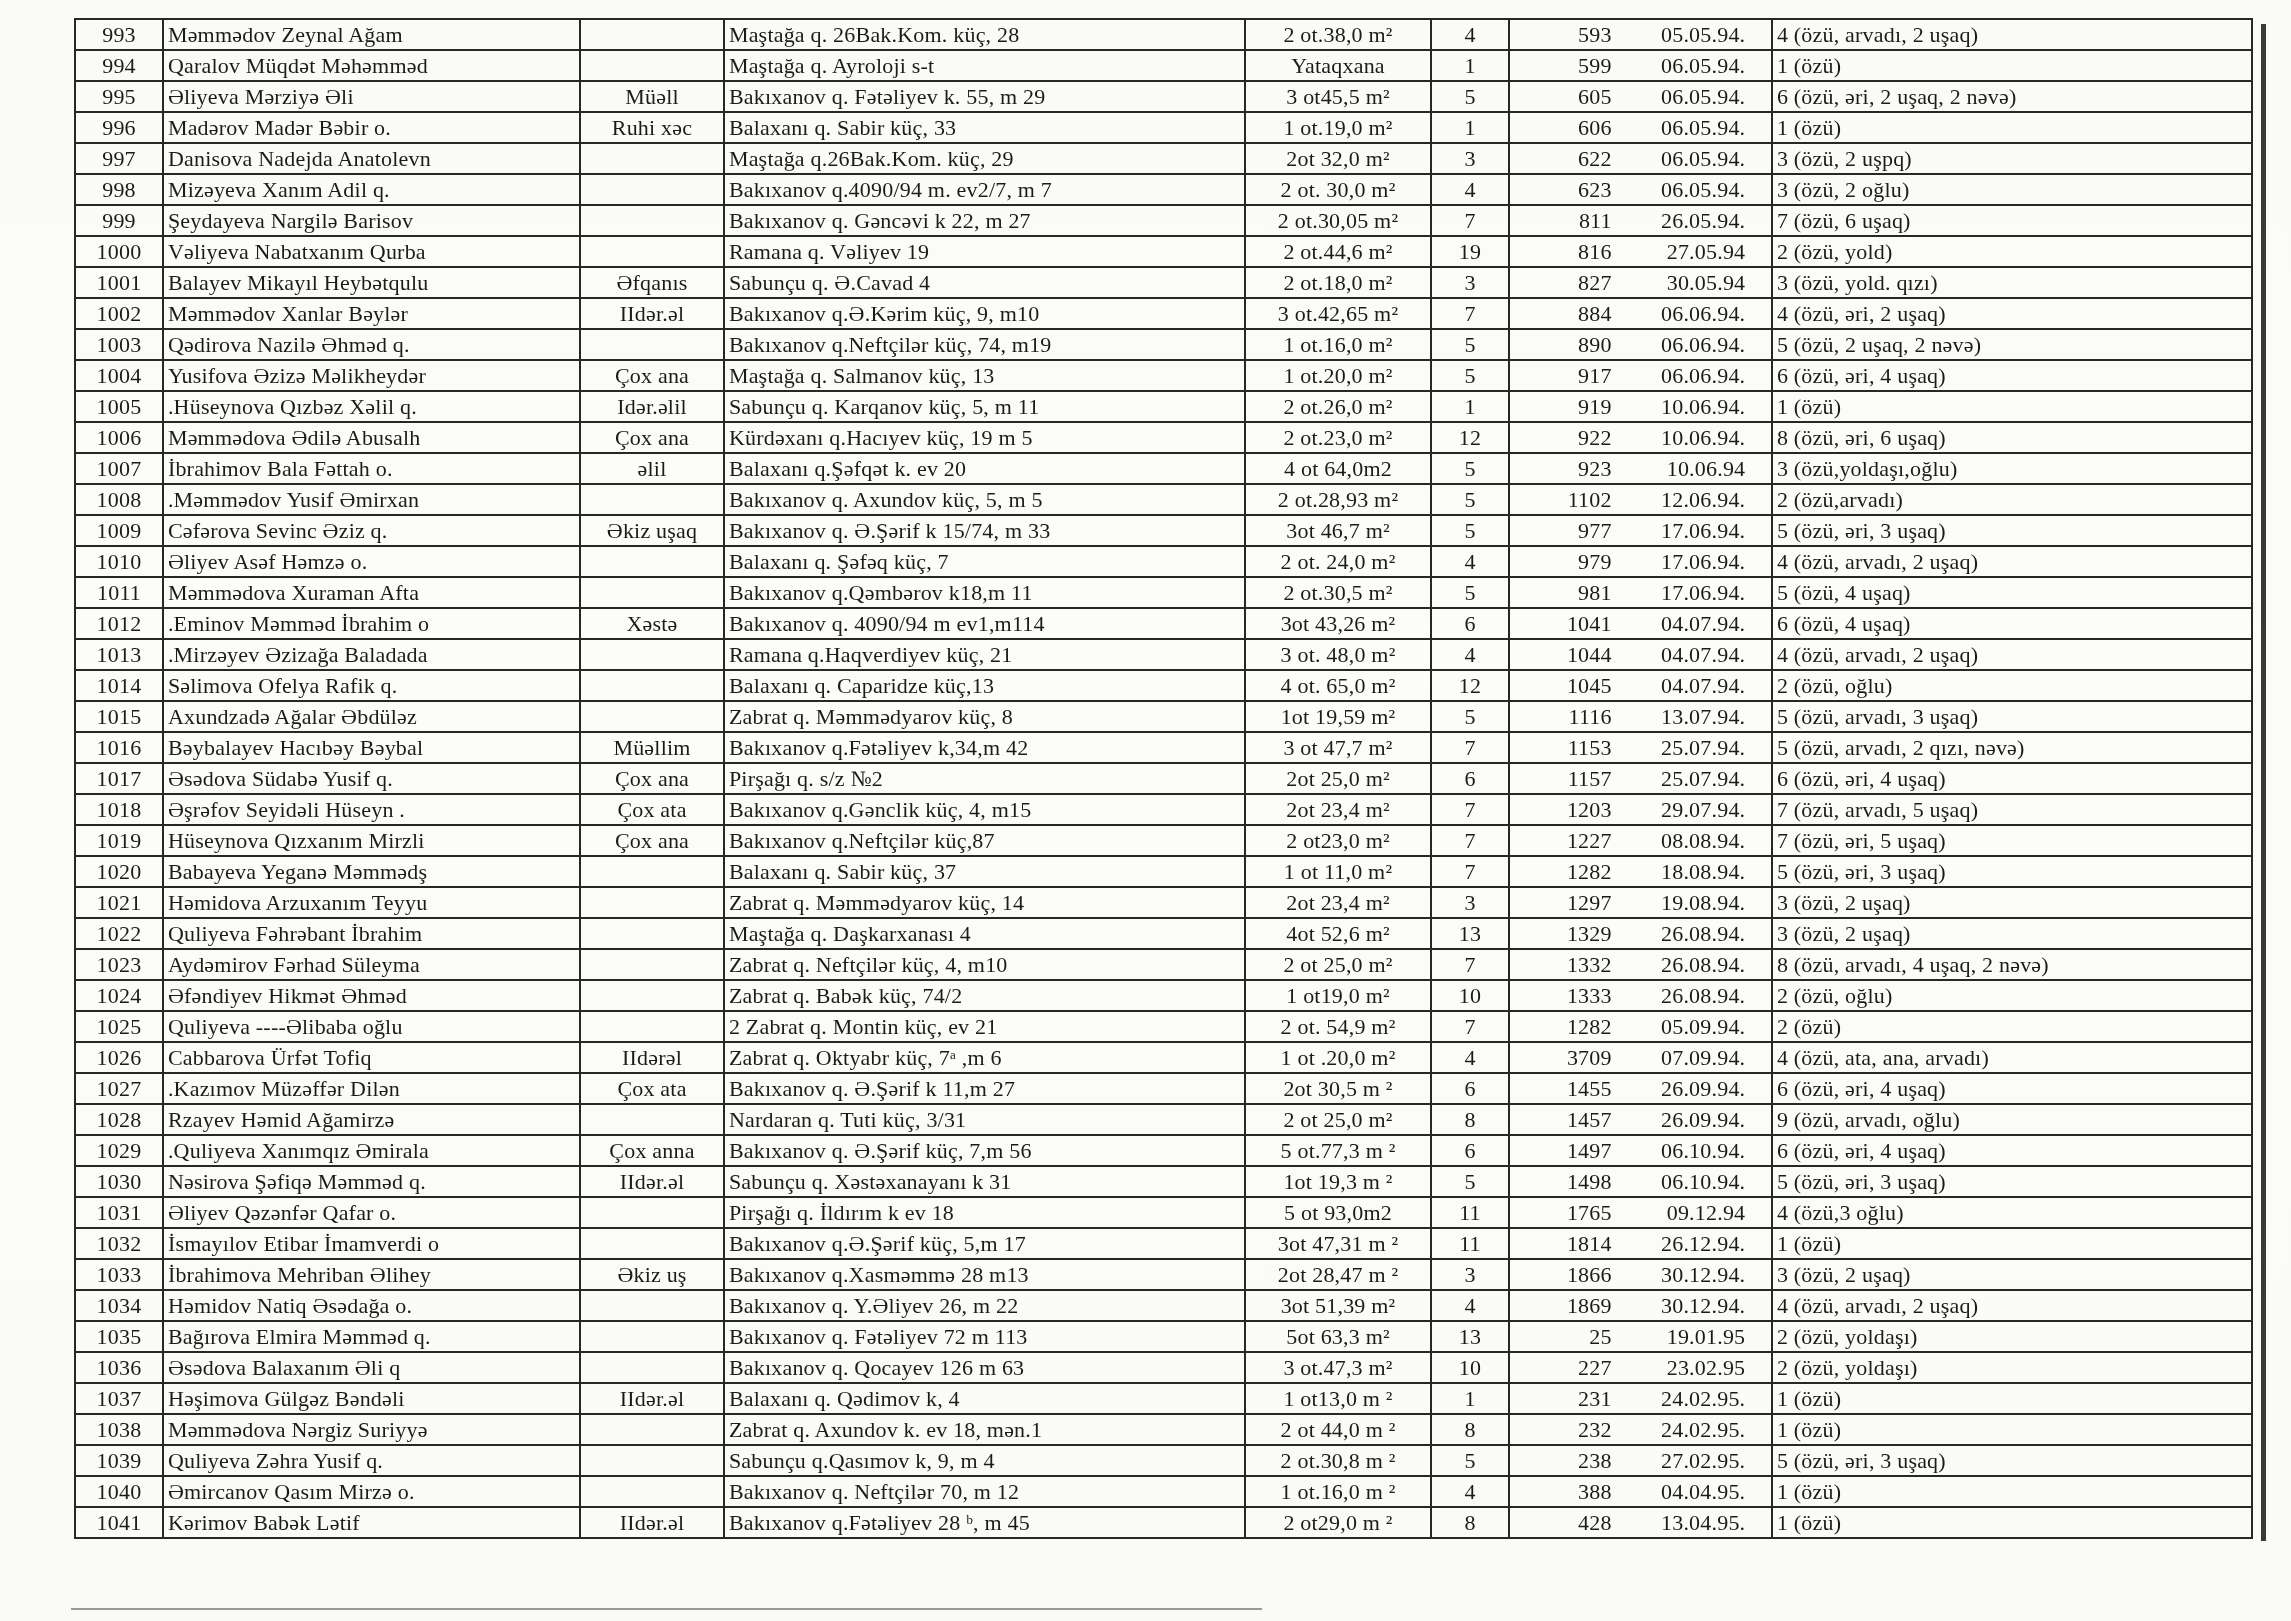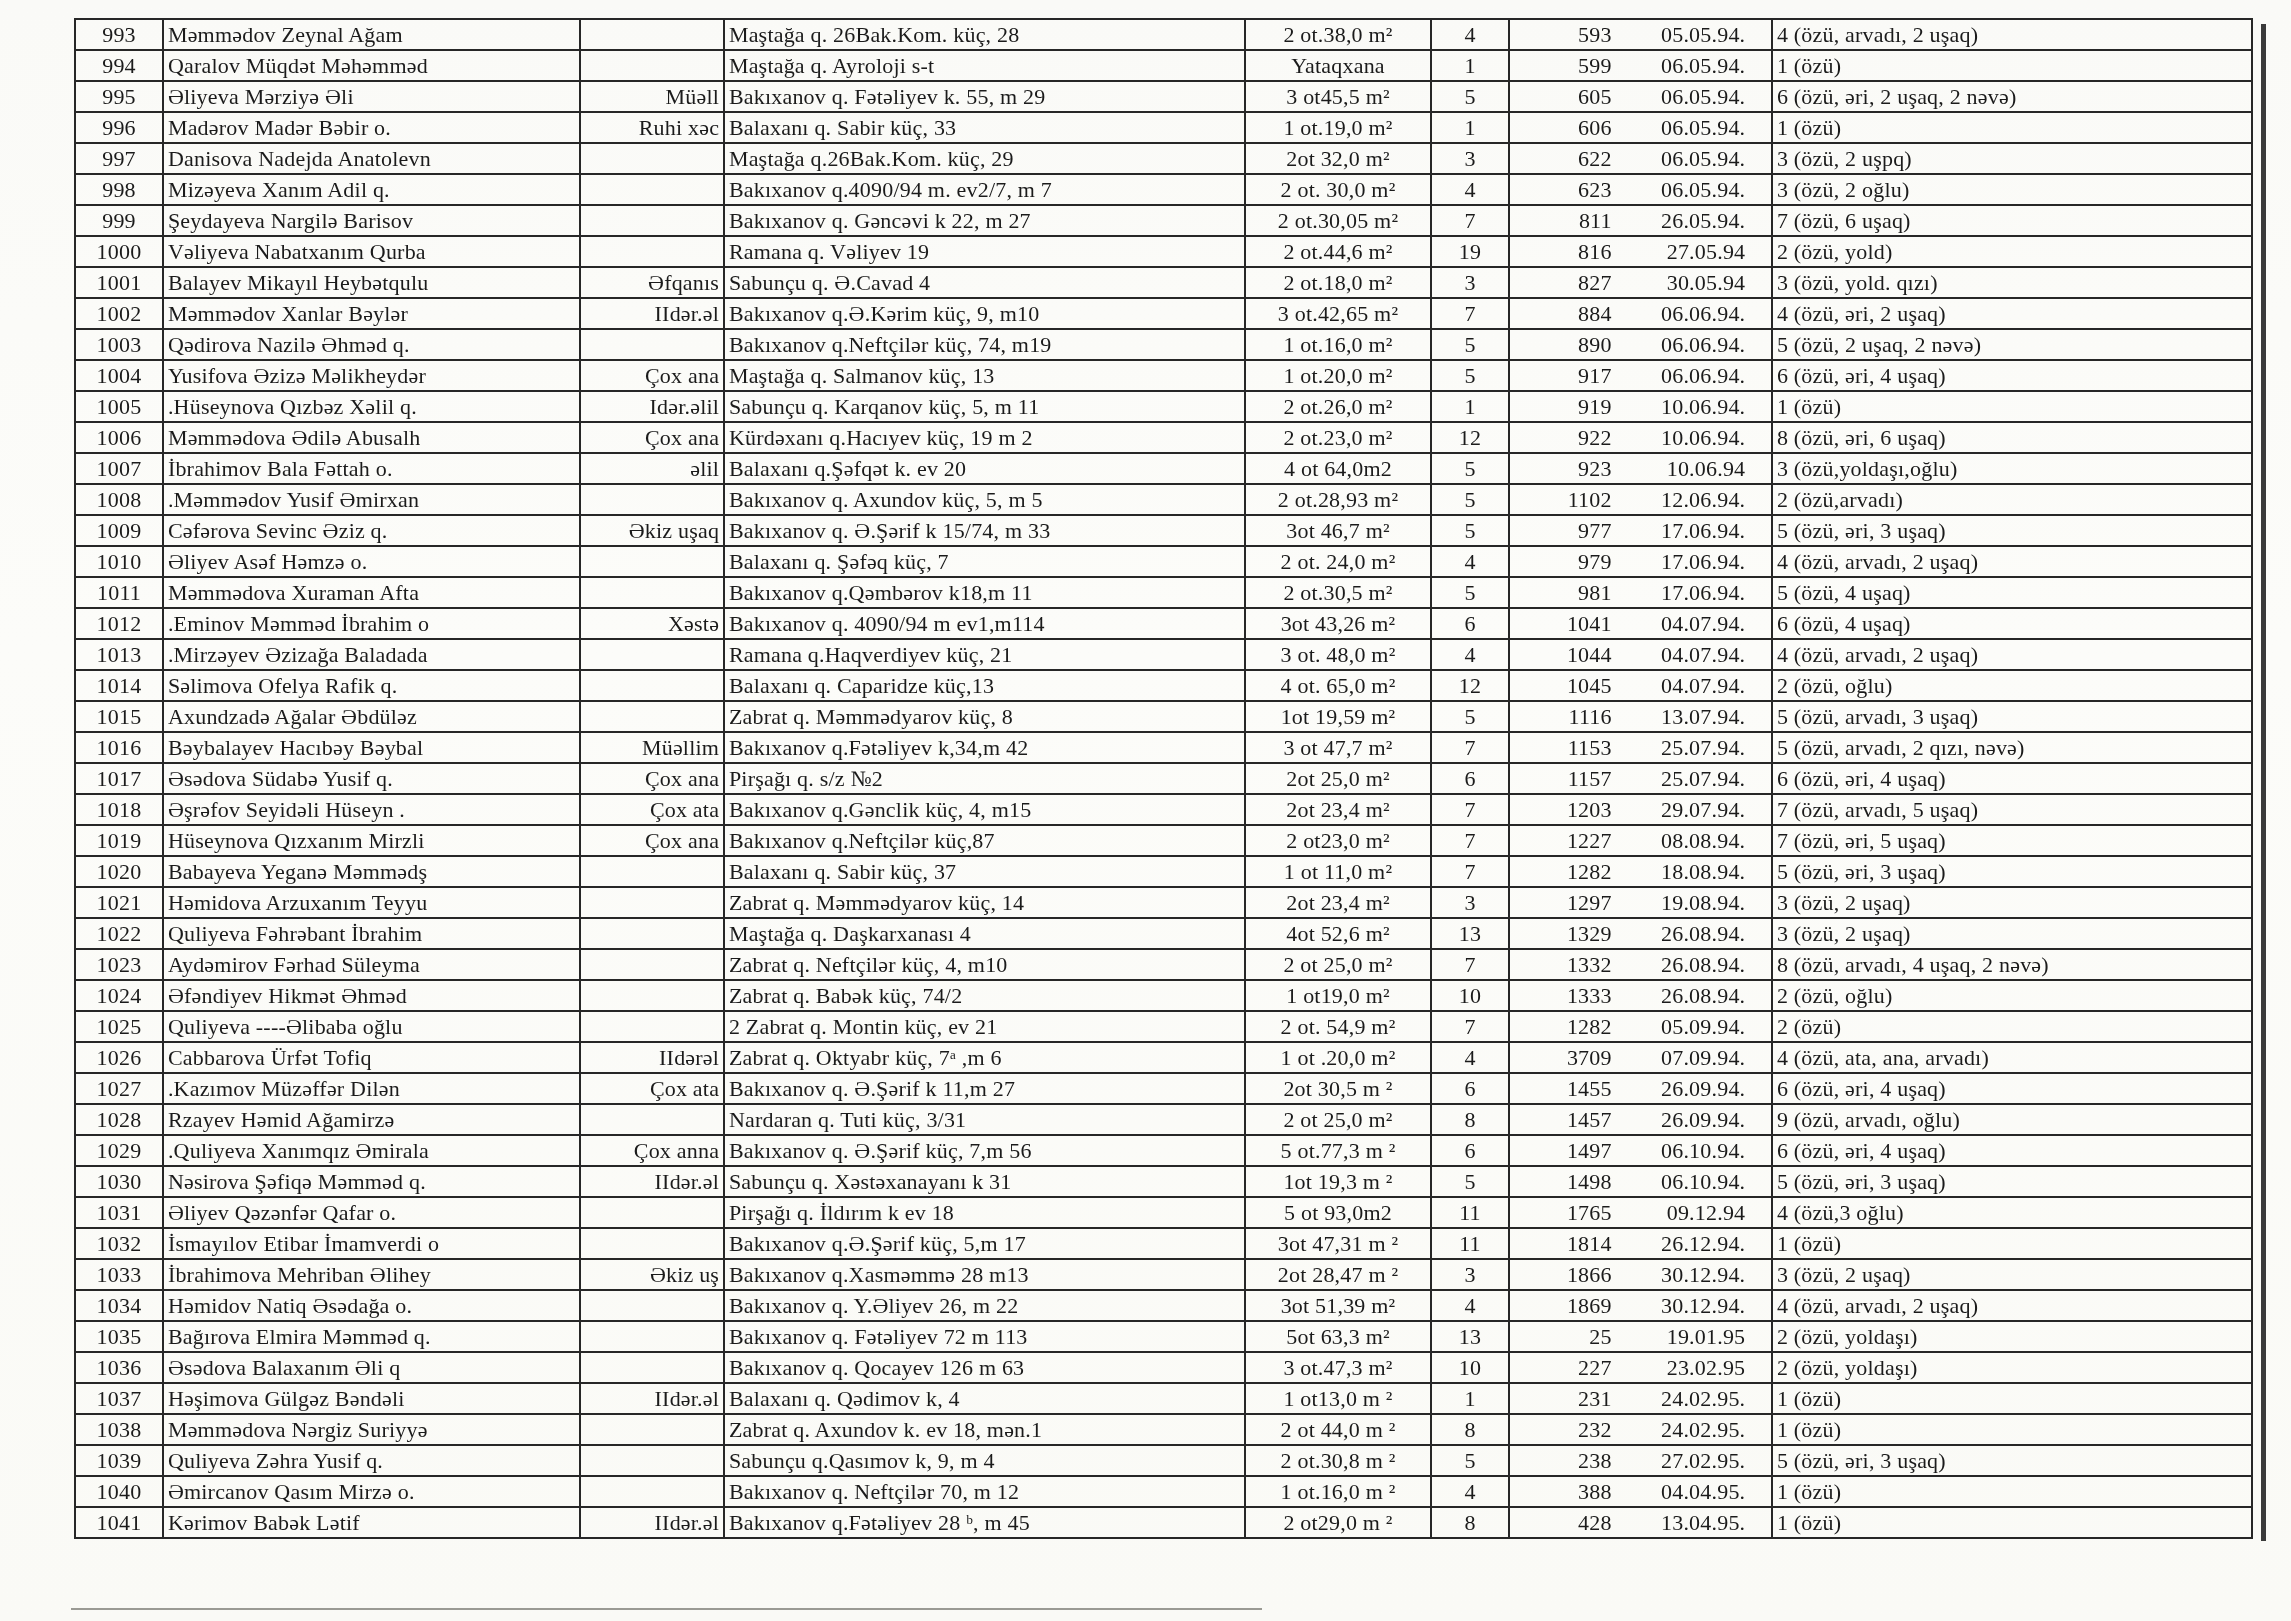--- a/index.html
+++ b/index.html
@@ -41,21 +41,21 @@
   col.c-name     { width: 417px; }
   col.c-category { width: 144px; }
   col.c-address  { width: 521px; }
   col.c-rooms    { width: 186px; }
   col.c-members  { width: 78px; }
   col.c-reg      { width: 263px; }
   col.c-family   { width: 480px; }
 
   td.col-id       { text-align: center; }
   td.col-name     { text-align: left; padding-left: 14.7px; margin-left: 40px; }
-  td.col-category { text-align: right; }
+  td.col-category { text-align: center; }
   td.col-address  { text-align: left; padding-left: 15.7px; }
   td.col-rooms    { text-align: center; }
   td.col-members  { text-align: center; }
   td.col-reg      { text-align: center; }
   td.col-family   { text-align: left; padding-left: 13.7px; font-family: Liberation Serif, serif; }
 
   td.col-reg .reg-no {
     display: inline-block;
     min-width: 76px;
     text-align: right;
@@ -227,21 +227,21 @@
           <td class="col-address">Sabunçu q. Karqanov küç, 5, m 11</td>
           <td class="col-rooms">2 ot.26,0 m²</td>
           <td class="col-members">1</td>
           <td class="col-reg"><span class="reg-no">919</span><span class="reg-date">10.06.94.</span></td>
           <td class="col-family">1 (özü)</td>
         </tr>
         <tr>
           <td class="col-id">1006</td>
           <td class="col-name">Məmmədova Ədilə Abusalh</td>
           <td class="col-category">Çox ana</td>
-          <td class="col-address">Kürdəxanı q.Hacıyev küç, 19 m 2</td>
+          <td class="col-address">Kürdəxanı q.Hacıyev küç, 19 m 5</td>
           <td class="col-rooms">2 ot.23,0 m²</td>
           <td class="col-members">12</td>
           <td class="col-reg"><span class="reg-no">922</span><span class="reg-date">10.06.94.</span></td>
           <td class="col-family">8 (özü, əri, 6 uşaq)</td>
         </tr>
         <tr>
           <td class="col-id">1007</td>
           <td class="col-name">İbrahimov Bala Fəttah o.</td>
           <td class="col-category">əlil</td>
           <td class="col-address">Balaxanı q.Şəfqət k. ev 20</td>

